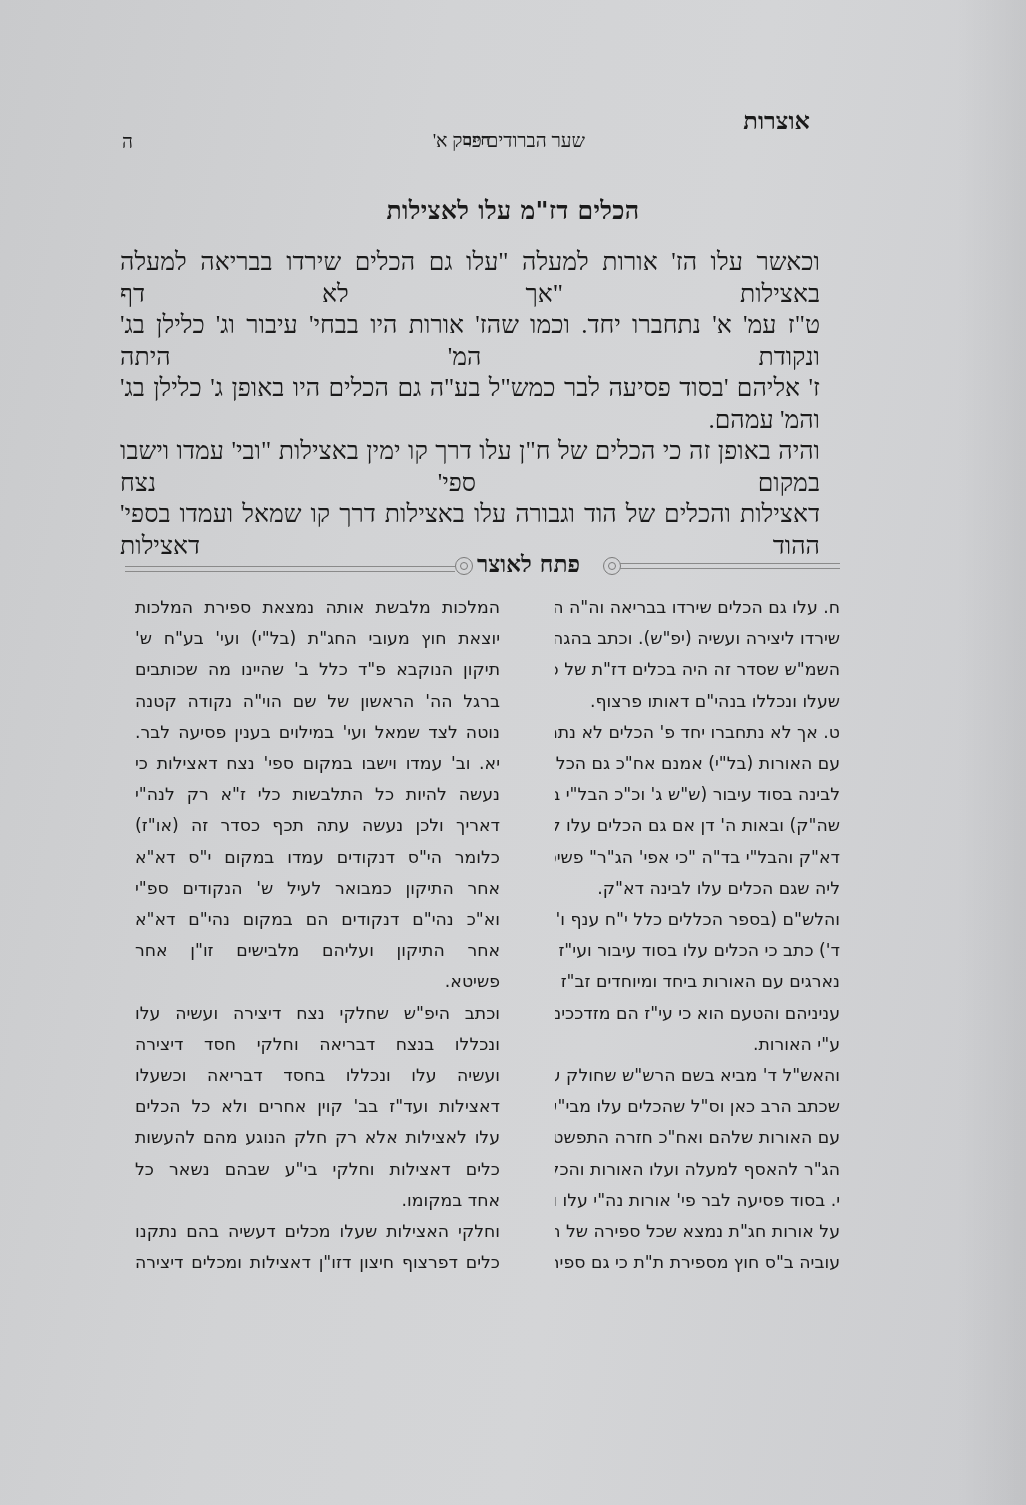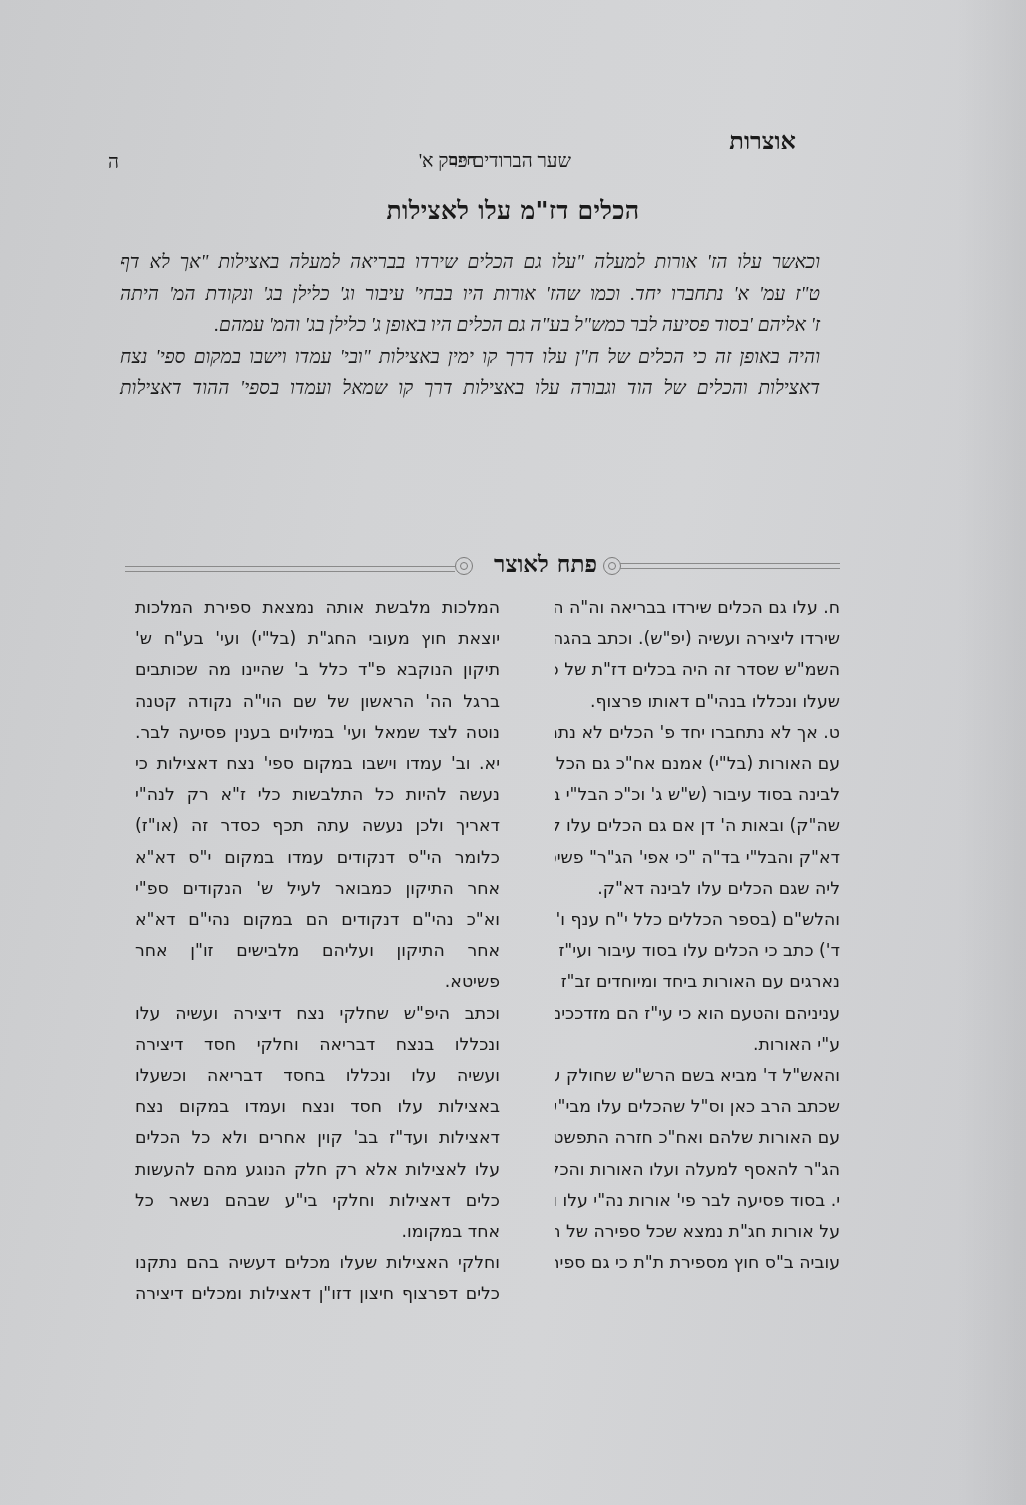--- a/index.html
+++ b/index.html
@@ -8,37 +8,36 @@
       background: linear-gradient(100deg, #c9cacc 0%, #d2d3d5 35%, #d4d5d7 60%, #cbcccf 100%);
       font-family: "DejaVu Serif", "Liberation Serif", serif;
       color: #1a1a1a;
       position: relative;
     }
     .page-edge {
       position: absolute; right: 0; top: 0; width: 70px; height: 1505px;
       background: linear-gradient(90deg, rgba(0,0,0,0) 0%, rgba(0,0,0,0.05) 100%);
     }
     .running-head {
-      position: absolute; top: 100px; left: 96px; width: 700px; height: 60px;
+      position: absolute; top: 100px; left: 110px; width: 700px; height: 60px;
       direction: rtl;
-      margin-top: 20px;
     }
     .rh-book { position: absolute; right: 0; top: 6px; font-size: 24px; font-weight: bold; font-family: "DejaVu Serif", serif; }
     .rh-section { position: absolute; right: 225px; top: 30px; font-size: 19px; font-family: "Liberation Serif", serif; }
     .rh-series { position: absolute; right: 210px; top: 30px; font-size: 16px; font-weight: bold; transform: translateX(-110px); }
     .rh-page { position: absolute; left: 12px; top: 30px; font-size: 19px; }
 
     .title {
       position: absolute; top: 196px; left: 0; width: 1026px; text-align: center;
       direction: rtl; font-size: 25px; font-weight: bold; letter-spacing: 0.3px;
     }
     .main-text {
       position: absolute; top: 246px; left: 120px; width: 700px;
       direction: rtl; text-align: justify; text-align-last: justify;
-      font-size: 19px; line-height: 31.5px; font-family: "Liberation Serif", serif; font-style: italic;
+      font-size: 25px; line-height: 31.5px; font-family: "Liberation Serif", serif;
     }
     .main-text .line { display: block; }
 
     .divider {
       position: absolute; top: 552px; left: 125px; width: 715px; height: 30px;
     }
     .divider .rule-left {
       position: absolute; left: 0; top: 14px; width: 330px; height: 4px;
       border-top: 1px solid #8a8a8a; border-bottom: 1px solid #8a8a8a;
     }
@@ -50,21 +49,21 @@
       position: absolute; top: 5px; width: 16px; height: 16px;
       border: 1.5px solid #7a7a7a; border-radius: 50%;
     }
     .divider .swirl::after {
       content: ""; position: absolute; left: 4px; top: 4px; width: 6px; height: 6px;
       border: 1px solid #7a7a7a; border-radius: 50%;
     }
     .divider .swirl.l { left: 330px; }
     .divider .swirl.r { left: 478px; }
     .divider .label {
-      position: absolute; left: 352px; top: -2px; width: 120px; text-align: right;
+      position: absolute; left: 352px; top: -2px; width: 120px; text-align: left;
       direction: rtl; font-size: 23px; font-weight: bold;
     }
 
     .col {
       position: absolute; top: 592px; direction: rtl;
       font-family: "DejaVu Sans", sans-serif; font-size: 17.3px; line-height: 31.2px;
       text-align: justify; text-align-last: justify;
     }
     .col-right { left: 555px; width: 285px; }
     .col-left { left: 135px; width: 365px; }
@@ -136,20 +135,19 @@
   <span class="line">נעשה להיות כל התלבשות כלי ז"א רק לנה"י</span>
   <span class="line">דאריך ולכן נעשה עתה תכף כסדר זה (או"ז)</span>
   <span class="line">כלומר הי"ס דנקודים עמדו במקום י"ס דא"א</span>
   <span class="line">אחר התיקון כמבואר לעיל ש' הנקודים ספ"י</span>
   <span class="line">וא"כ נהי"ם דנקודים הם במקום נהי"ם דא"א</span>
   <span class="line">אחר התיקון ועליהם מלבישים זו"ן אחר</span>
   <span class="line short">פשיטא.</span>
   <span class="line">וכתב היפ"ש שחלקי נצח דיצירה ועשיה עלו</span>
   <span class="line">ונכללו בנצח דבריאה וחלקי חסד דיצירה</span>
   <span class="line">ועשיה עלו ונכללו בחסד דבריאה וכשעלו</span>
-  <span class="line">באצילות עלו חסד ונצח ועמדו במקום נצח</span>
   <span class="line">דאצילות ועד"ז בב' קוין אחרים ולא כל הכלים</span>
   <span class="line">עלו לאצילות אלא רק חלק הנוגע מהם להעשות</span>
   <span class="line">כלים דאצילות וחלקי בי"ע שבהם נשאר כל</span>
   <span class="line short">אחד במקומו.</span>
   <span class="line">וחלקי האצילות שעלו מכלים דעשיה בהם נתקנו</span>
   <span class="line">כלים דפרצוף חיצון דזו"ן דאצילות ומכלים דיצירה</span>
 </div>
 
 </body></html>

